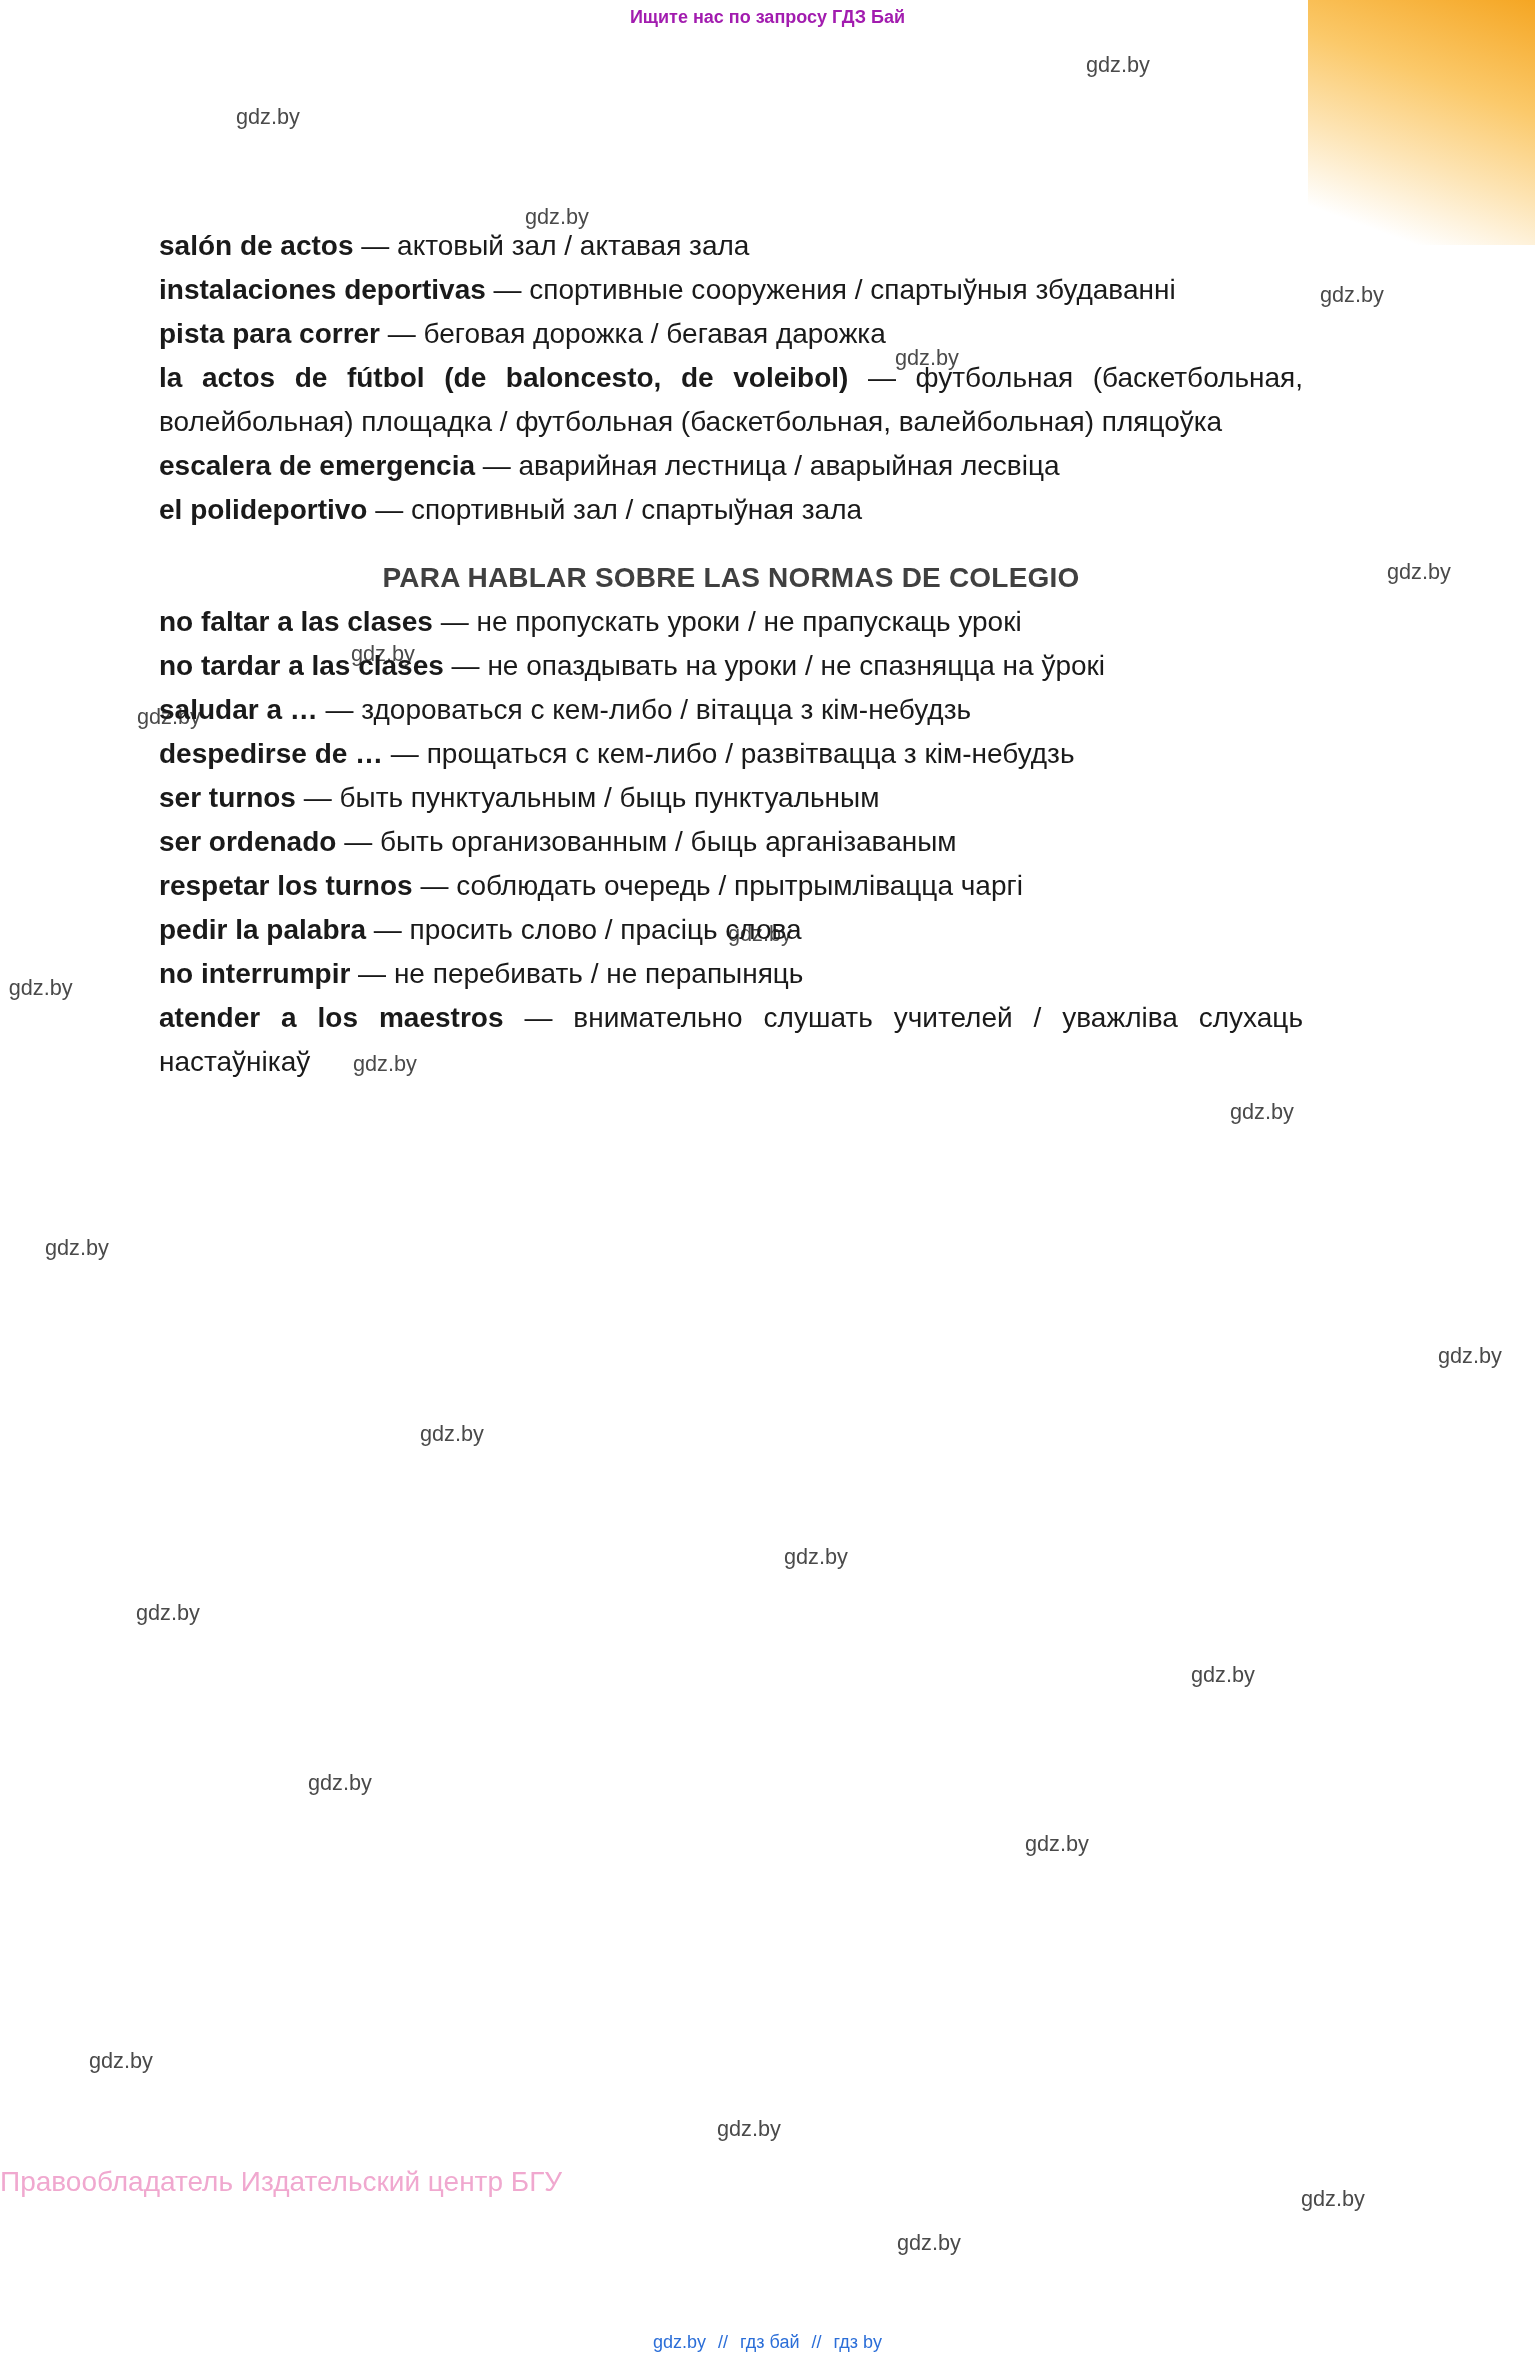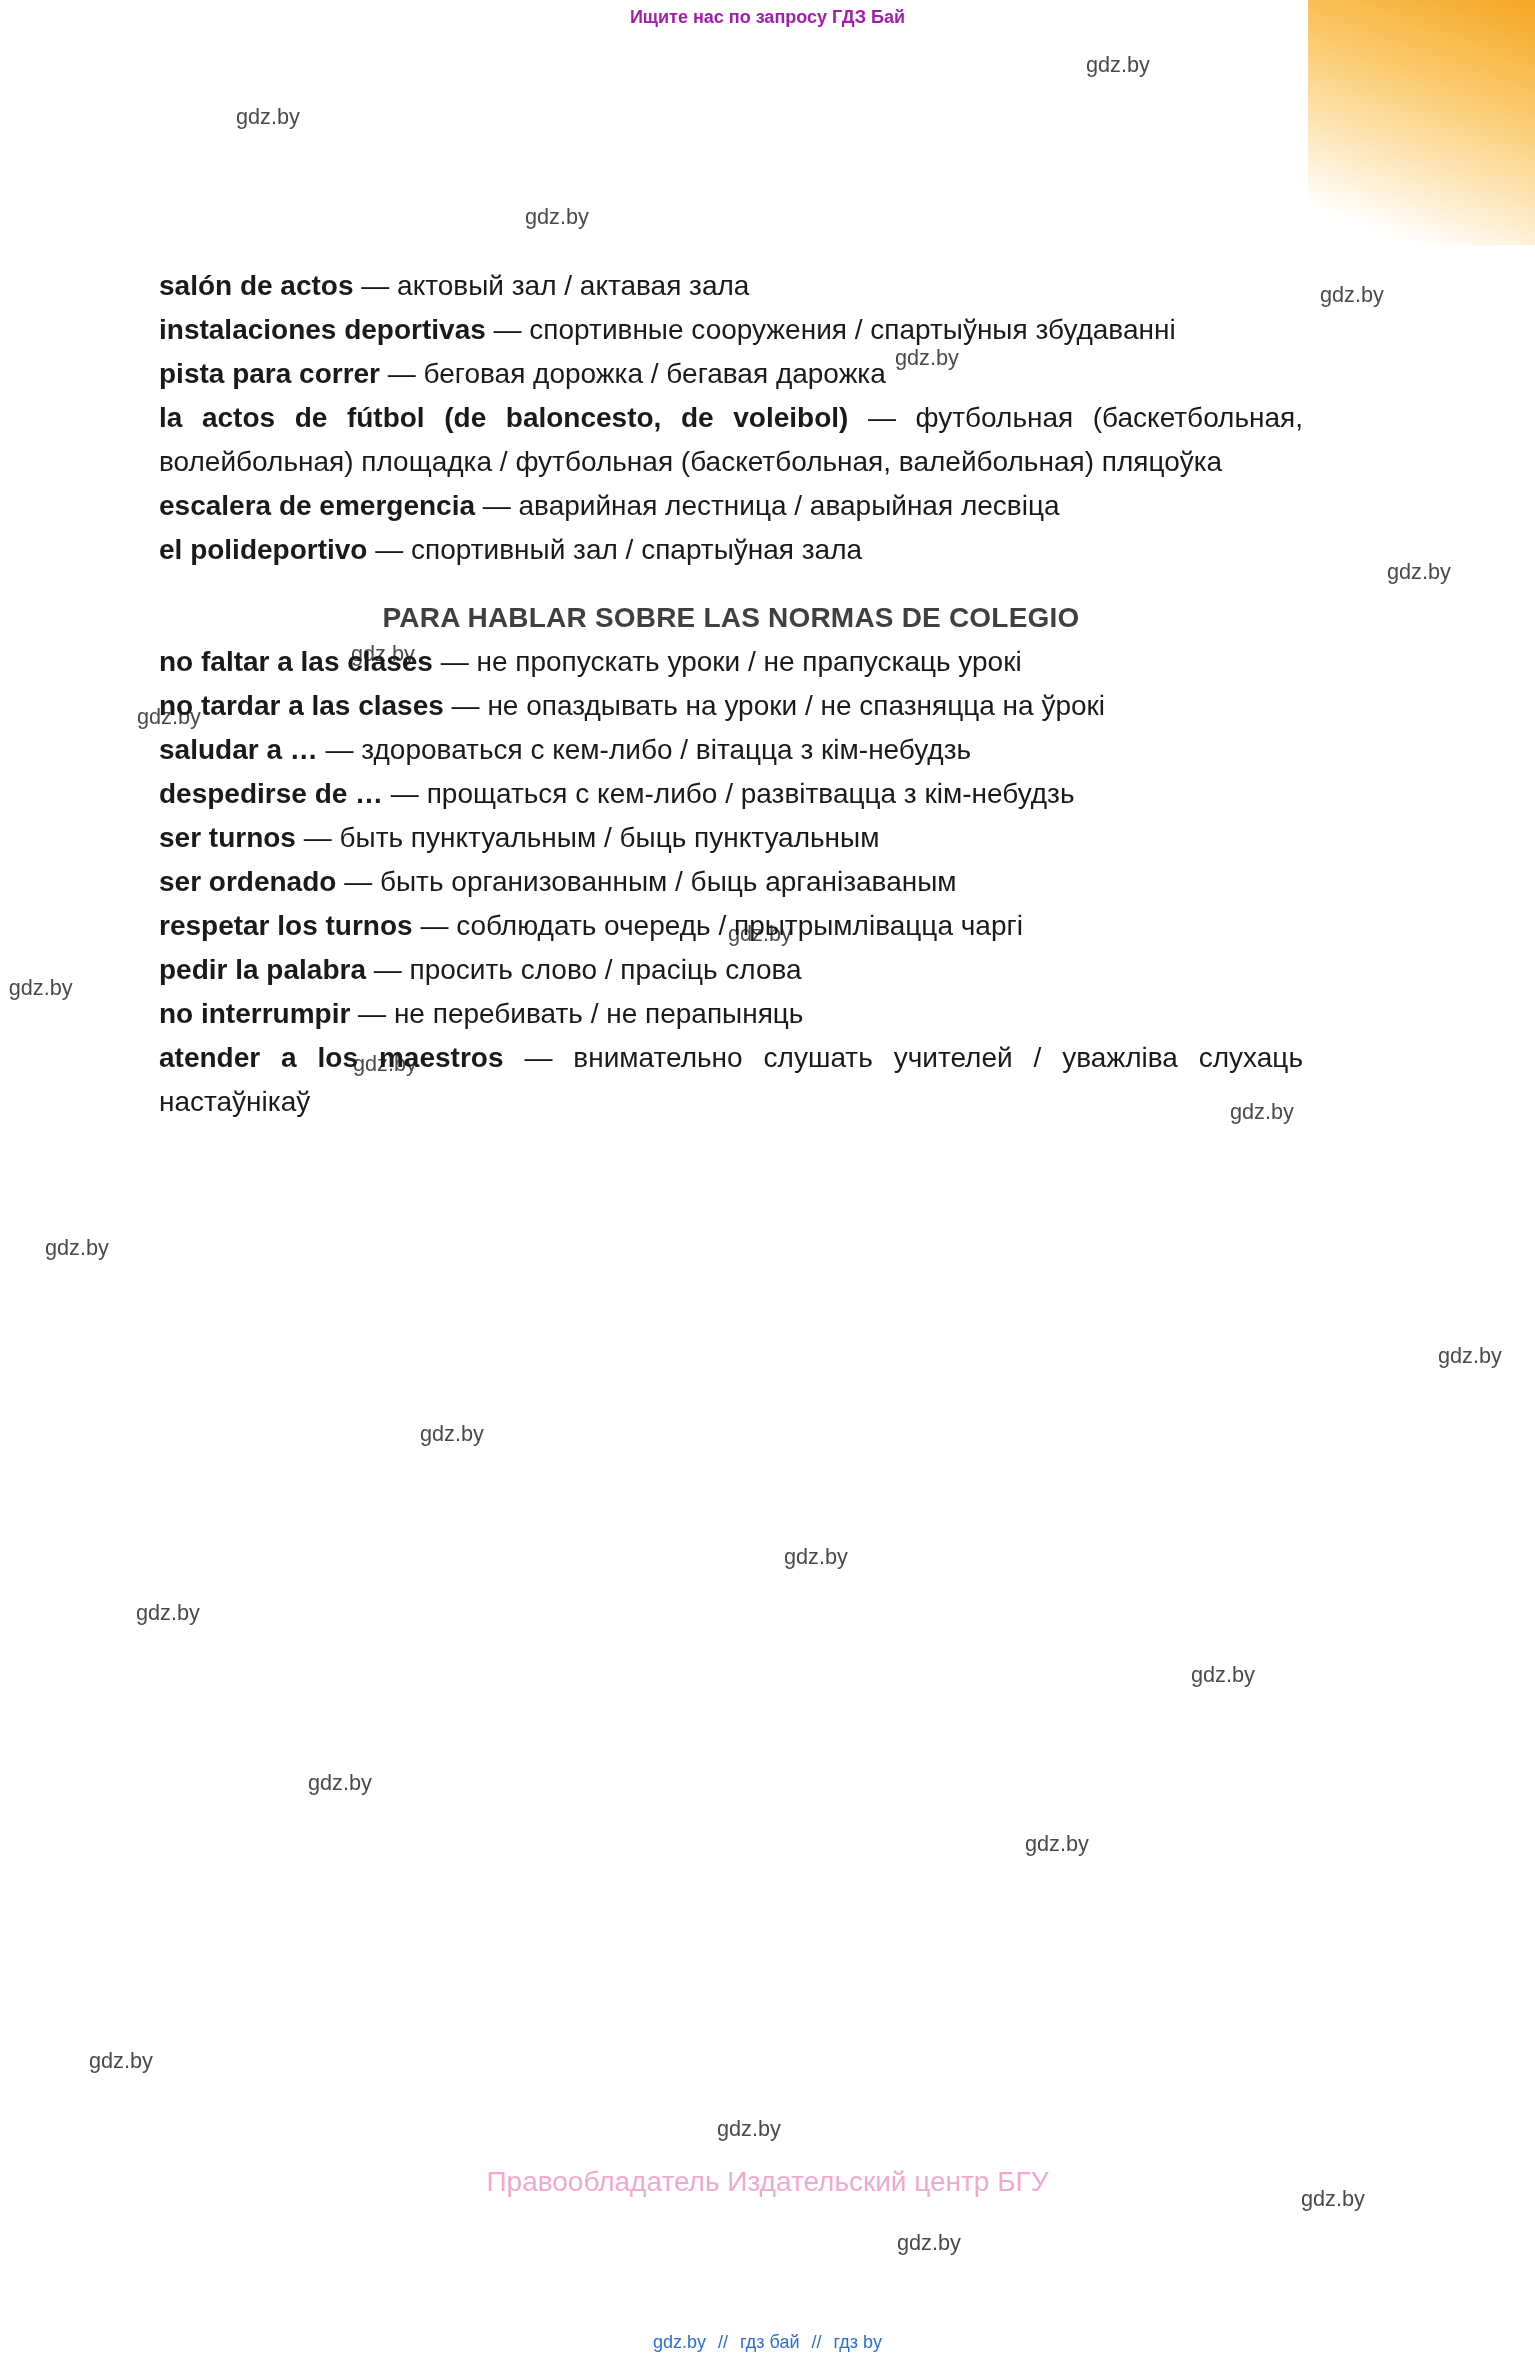--- a/index.html
+++ b/index.html
@@ -45,21 +45,20 @@
     height: 245px;
     background: linear-gradient(200deg, #f5a623 0%, #fbc96a 35%, #fde4b4 62%, #ffffff 88%);
   }
 
   
   .content {
     position: absolute;
     left: 159px;
     top: 224px;
     width: 1144px;
-    margin-top: 40px;
   }
 
   .line {
     font-size: 28px;
     line-height: 44px;
     color: #1a1a1a;
     font-family: "Liberation Sans", sans-serif;
     text-align: justify;
     margin: 0;
   }
@@ -79,21 +78,21 @@
     margin: 24px 0 0 0;
     letter-spacing: 0.2px;
     font-family: "Liberation Sans", sans-serif;
   }
 
   .copyright {
     position: absolute;
     left: 0;
     top: 2166px;
     width: 100%;
-    text-align: center;
+    text-align: left;
     color: #f0a8cf;
     font-size: 28px;
     font-family: "Liberation Sans", sans-serif;
   }
 
   .footer-links {
     position: absolute;
     left: 0;
     bottom: 24px;
     width: 100%;

